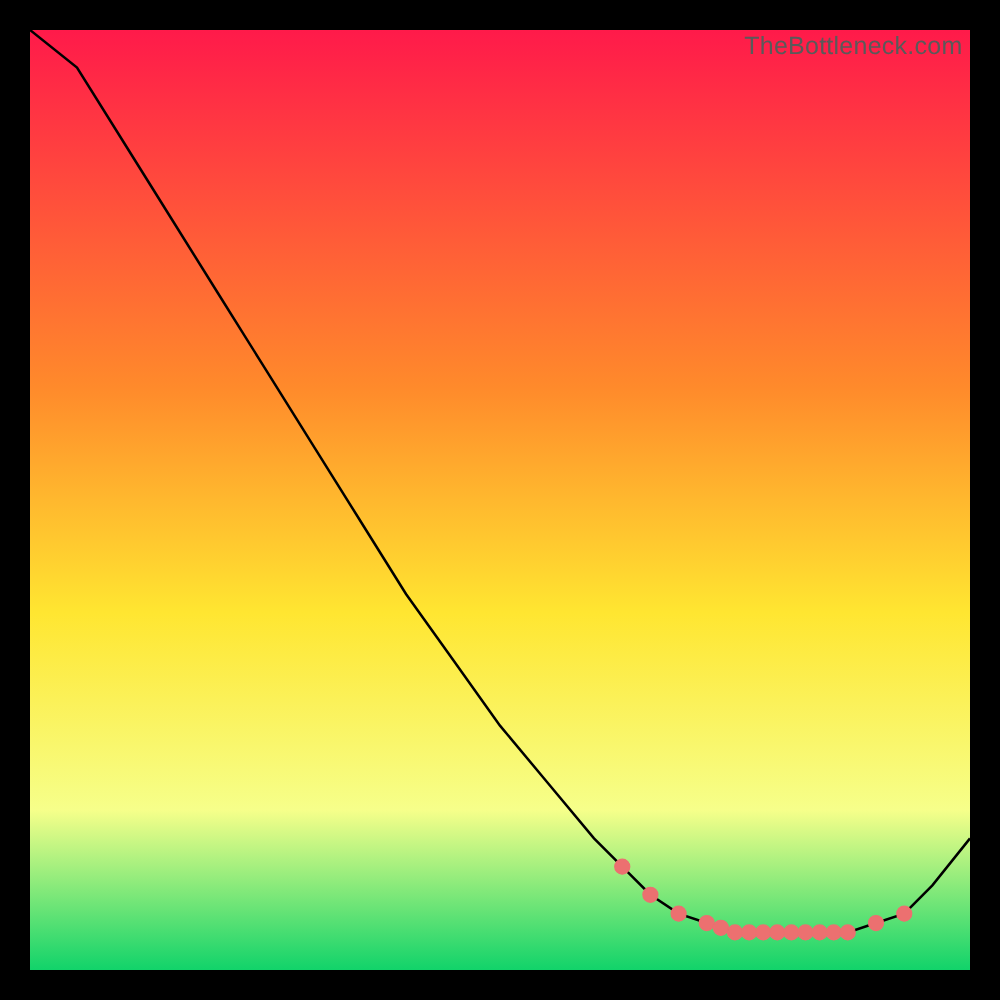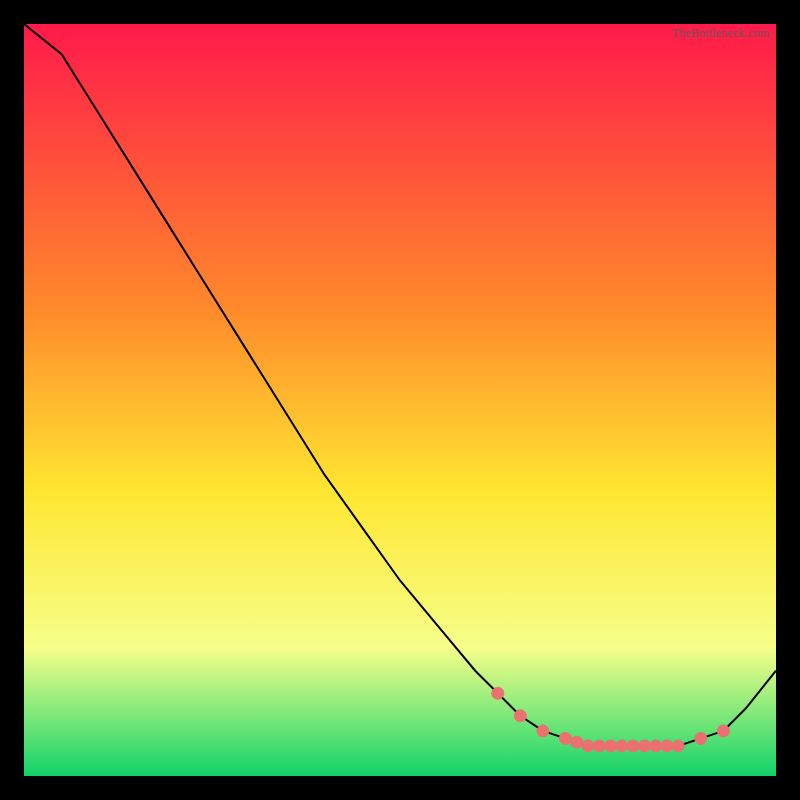--- a/index.html
+++ b/index.html
@@ -23,25 +23,25 @@
     position: absolute;
     left: 0;
     top: 0;
     width: 752px;
     height: 752px;
   }
   .watermark {
     position: absolute;
     top: 2px;
     right: 6px;
-    font-size: 12px;
+    font-size: 20px;
     font-weight: 500;
     color: #5a5a5a;
     letter-spacing: 0.2px;
-    font-family: Liberation Serif, serif;
+    font-family: Liberation Sans, sans-serif;
   }
   svg { display: block; }
 </style>
 </head>
 <body>
 
 <div class="frame">
 
   <svg class="plot" viewBox="0 0 752 752">
     <defs>

